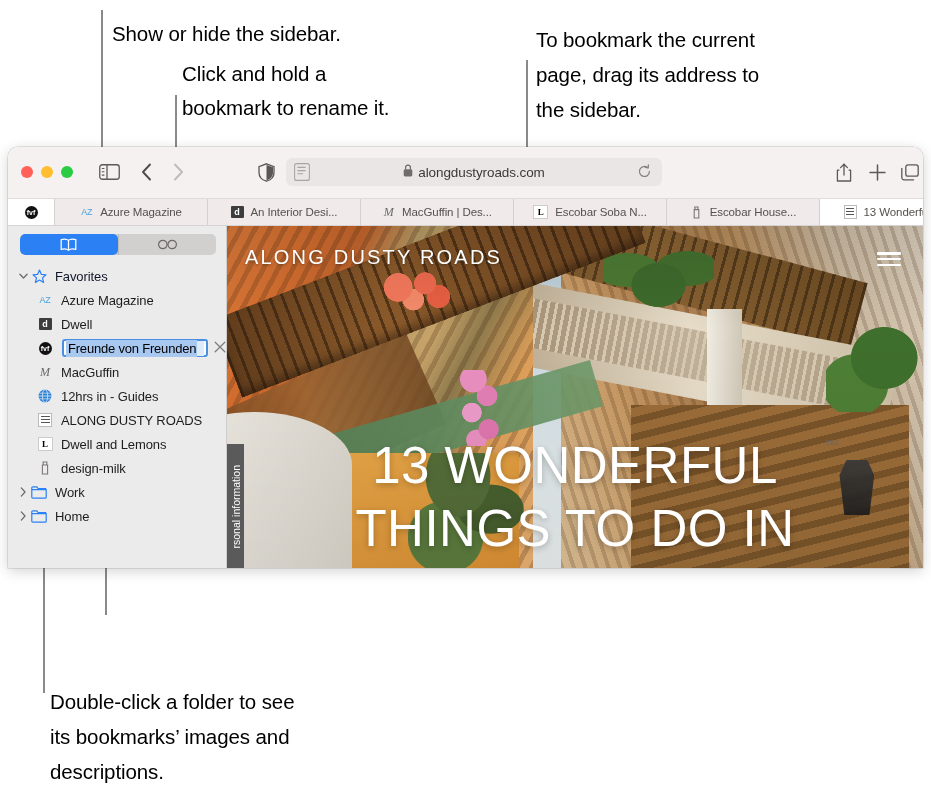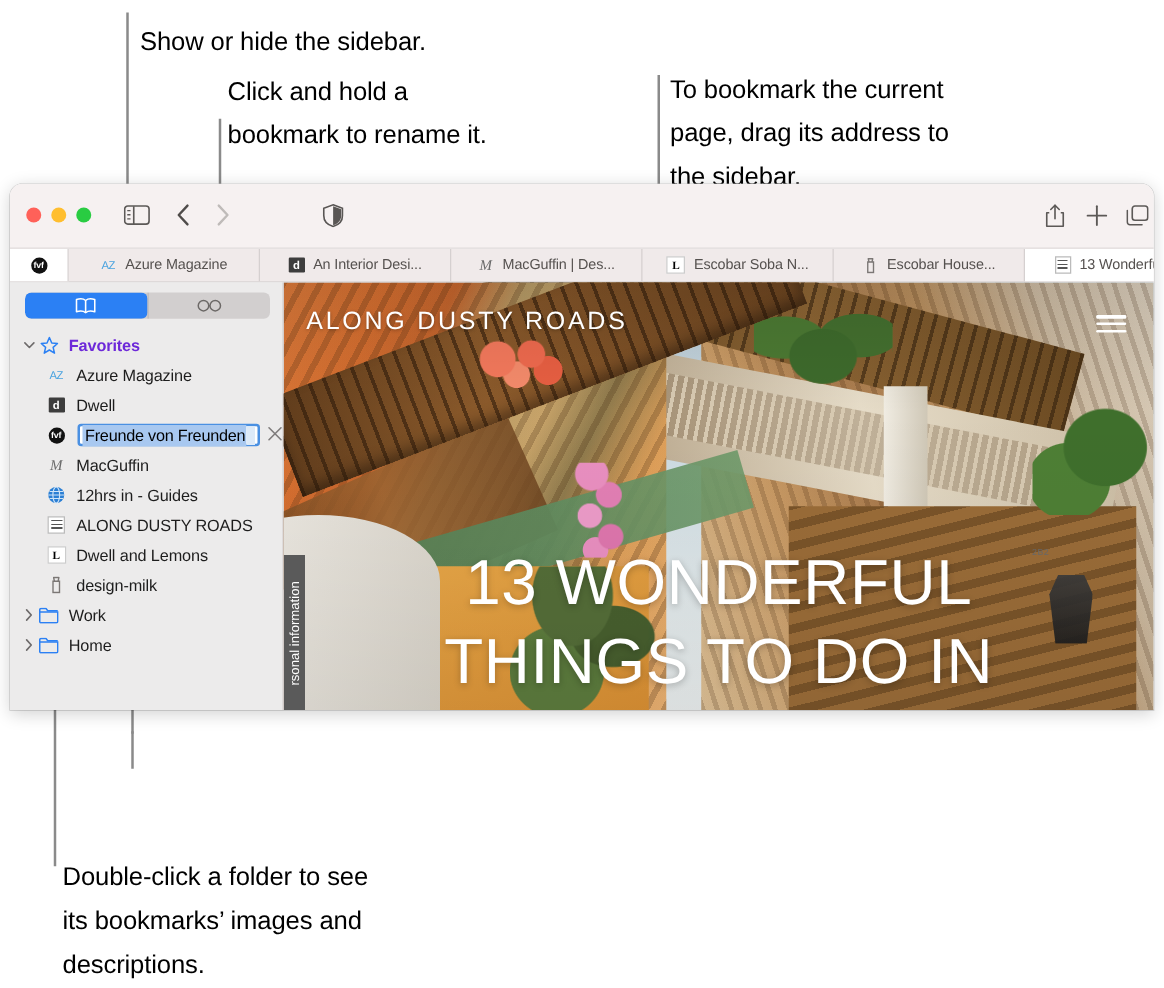--- a/index.html
+++ b/index.html
@@ -159,21 +159,21 @@
     position: relative;
   }
   .sb-row .disclose {
     width: 14px; flex: 0 0 14px; display:flex; align-items:center; justify-content:center;
     color: #6e6b6b;
   }
   .sb-row .sb-icon {
     width: 18px; flex: 0 0 18px; margin-right: 7px;
     display: flex; align-items: center; justify-content: center;
   }
-  .sb-row.header .sb-label { color: #6d28d9; font-weight: bold; }
+  .sb-row.header .sb-label { color: #0f172a; }
   .sb-row.child { padding-left: 28px; }
   .sb-row.folder { padding-left: 8px; }
 
   .star-icon { color: #2b80f4; }
   .folder-icon { color: #2b80f4; }
   .edit-field {
     display: flex; align-items: center;
     height: 18px;
     border: 2px solid #4a90e2;
     border-radius: 3px;
@@ -375,21 +375,21 @@
 <body>
 <div id="root">
 
 <div class="callout" style="left:112px; top:19px;">Show or hide the sidebar.</div>
 <div class="leader" style="left:101px; top:10px; height:148px;"></div>
 
 <div class="callout" style="left:182px; top:57px; line-height:34px;">Click and hold a
 bookmark to rename it.</div>
 <div class="leader" style="left:175px; top:95px; height:255px;"></div>
 
-<div class="callout" style="left:536px; top:22px; line-height:35px;margin-top:32px;">To bookmark the current
+<div class="callout" style="left:536px; top:22px; line-height:35px;">To bookmark the current
 page, drag its address to
 the sidebar.</div>
 <div class="leader" style="left:526px; top:60px; height:105px;"></div>
 
 <div class="leader" style="left:105px; top:585px; height:30px;"></div>
 <div class="leader" style="left:105px; top:497px; height:90px;"></div>
 <div class="leader h" style="left:88px; top:496px; width:19px;"></div>
 
 <div class="callout" style="left:50px; top:684px; line-height:35px;">Double-click a folder to see
 its bookmarks’ images and
@@ -423,20 +423,45 @@
         <polyline points="2,1.5 9,9 2,16.5" stroke="#bfbbb9" stroke-width="1.9" stroke-linecap="round" stroke-linejoin="round"></polyline>
       </svg>
     </div>
     <div class="tbtn" id="shield-btn">
       <svg width="17" height="19" viewBox="0 0 17 19">
         <path d="M8.5 0.8 L16 3.6 V9.4 C16 14 12.6 17 8.5 18.2 C4.4 17 1 14 1 9.4 V3.6 Z" fill="none" stroke="#595654" stroke-width="1.3"></path>
         <path d="M8.5 1.9 L15 4.3 V9.4 C15 13.5 12 16.2 8.5 17.2 Z" fill="#595654"></path>
       </svg>
     </div>
 
+    <div id="addressbar">
+      <div id="reader-icon">
+        <svg width="16" height="18" viewBox="0 0 16 18">
+          <rect x="0.6" y="0.6" width="14.8" height="16.8" rx="2" fill="none" stroke="#a9a5a3" stroke-width="1.1"></rect>
+          <line x1="3.4" y1="4.4" x2="11.6" y2="4.4" stroke="#a9a5a3" stroke-width="1.1"></line>
+          <line x1="3.4" y1="7.6" x2="11.6" y2="7.6" stroke="#a9a5a3" stroke-width="1.1"></line>
+          <line x1="3.4" y1="10.8" x2="9" y2="10.8" stroke="#a9a5a3" stroke-width="1.1"></line>
+        </svg>
+      </div>
+      <div id="url-wrap">
+        <span>
+          <svg width="10" height="13" viewBox="0 0 10 13">
+            <rect x="0.7" y="5.3" width="8.6" height="7.2" rx="1.4" fill="#6f6c6a"></rect>
+            <path d="M2.6 5.3 V3.5 A2.4 2.4 0 0 1 7.4 3.5 V5.3" fill="none" stroke="#6f6c6a" stroke-width="1.25"></path>
+          </svg>
+        </span>
+        <span id="url-text">alongdustyroads.com</span>
+      </div>
+      <div id="reload-icon">
+        <svg width="15" height="15" viewBox="0 0 15 15" fill="none">
+          <path d="M12.4 7.5 A5 5 0 1 1 10.6 3.6" stroke="#85817f" stroke-width="1.25" stroke-linecap="round"></path>
+          <polyline points="11.4,0.9 11.2,4.0 8.2,3.5" stroke="#85817f" stroke-width="1.25" stroke-linecap="round" stroke-linejoin="round"></polyline>
+        </svg>
+      </div>
+    </div>
 
     <div class="tbtn" id="share-btn">
       <svg width="16" height="19" viewBox="0 0 16 19" fill="none">
         <path d="M3.4 7.2 H1.4 V18 H14.6 V7.2 H12.6" stroke="#5c5957" stroke-width="1.3" stroke-linejoin="round"></path>
         <line x1="8" y1="1.2" x2="8" y2="12" stroke="#5c5957" stroke-width="1.3" stroke-linecap="round"></line>
         <polyline points="4.6,4.6 8,1.2 11.4,4.6" stroke="#5c5957" stroke-width="1.3" stroke-linecap="round" stroke-linejoin="round"></polyline>
       </svg>
     </div>
     <div class="tbtn" id="newtab-btn">
       <svg width="17" height="17" viewBox="0 0 17 17">

